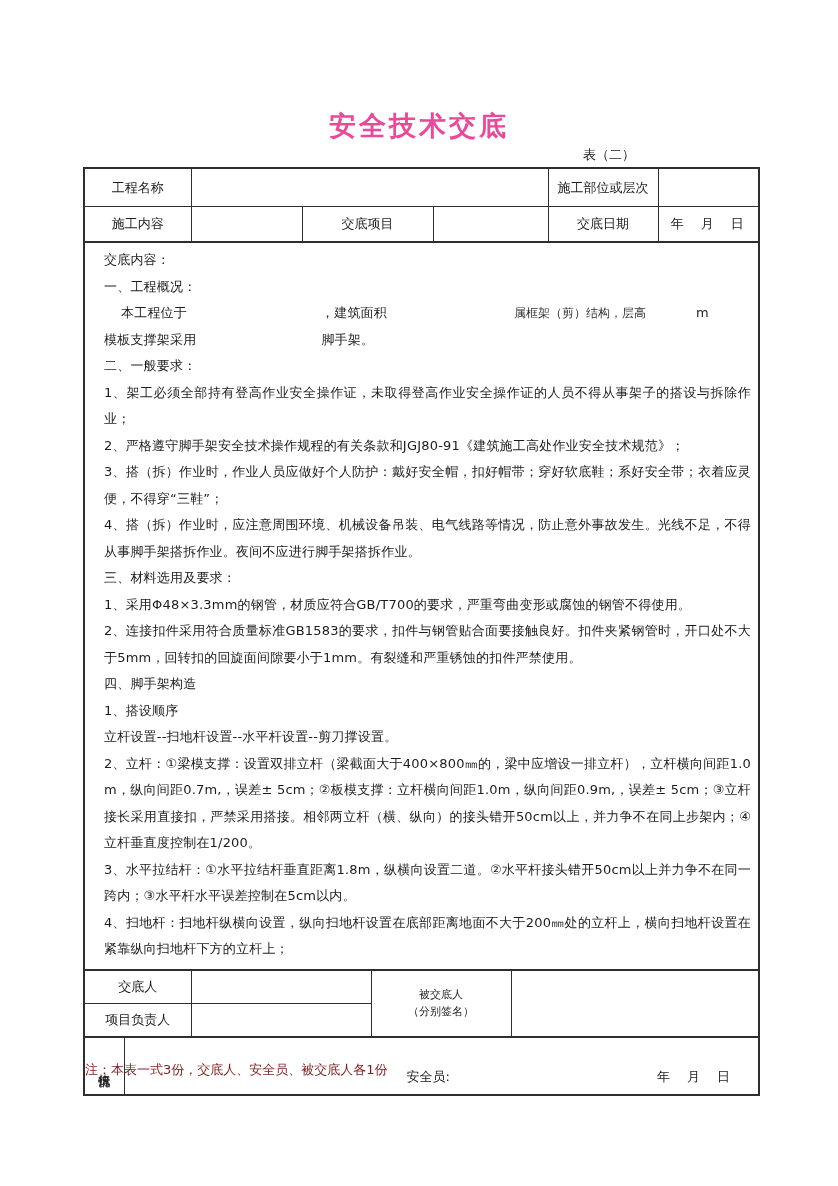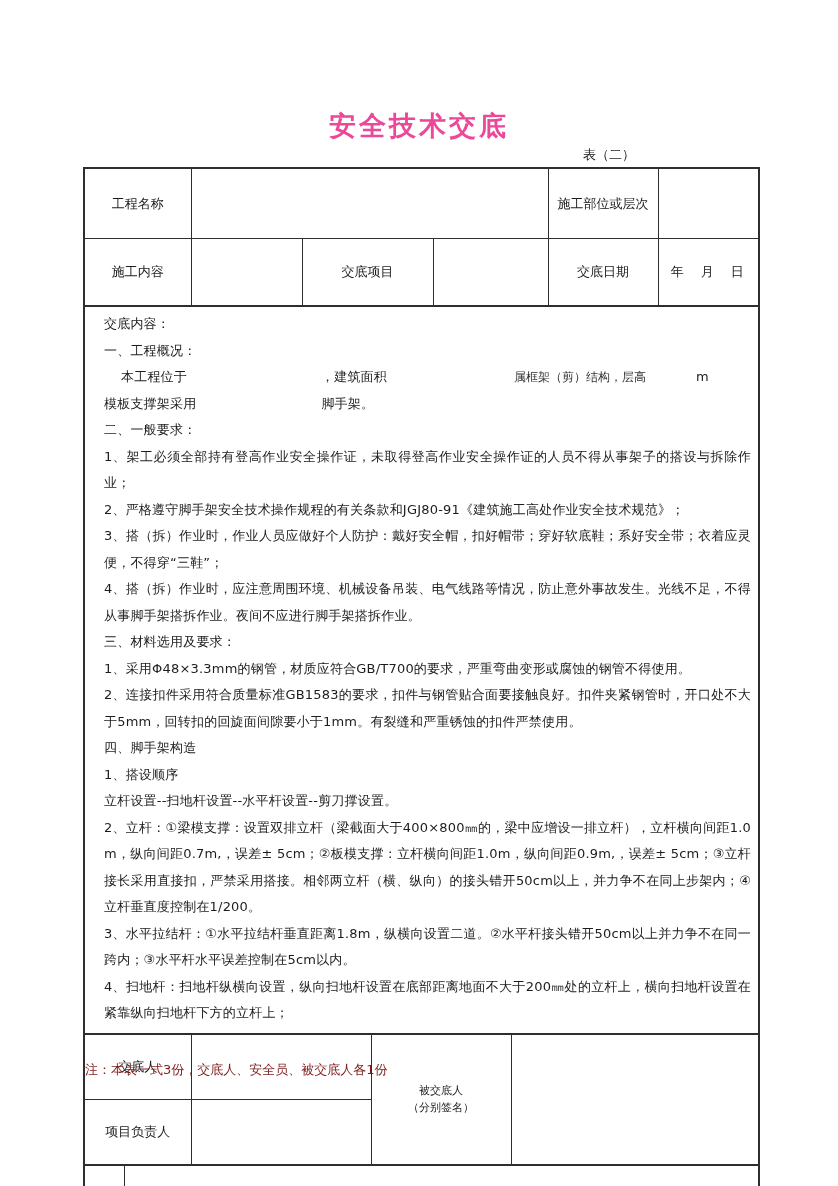--- a/index.html
+++ b/index.html
@@ -17,21 +17,21 @@
   }
   .table-label {
     position:absolute; top:146px; left:576px; font-size:13px; color:#222;margin-left:7px;
   }
 
   .sheet { position:absolute; top:167px; left:83px; width:675px; }
 
   table { border-collapse:collapse; table-layout:fixed; width:675px; background:#fff; }
   table + table { margin-top:-2px; }
   table { border:2px solid #2e2e2e; }
-  td { border:1px solid #2e2e2e; font-size:13px; color:#1c1c1c; padding:16px 4px; overflow:hidden; }
+  td { border:1px solid #2e2e2e; font-size:13px; color:#1c1c1c; padding:0 4px; overflow:hidden; }
   td.lbl { text-align:center; }
   td.val { }
 
   .hdr-r1 td { height:37px; }
   .hdr-r2 td { height:34px;margin-top:33px; }
   .date-cell { text-align:center; letter-spacing:2px; }
 
   .content-cell { vertical-align:top; padding:4px 7px 6px 19px; }
   .cline, .cpara { line-height:26.5px; font-size:13px; letter-spacing:0.2px; word-break:break-all; text-align:justify; }
   .ind { display:inline-block; width:17px; }

